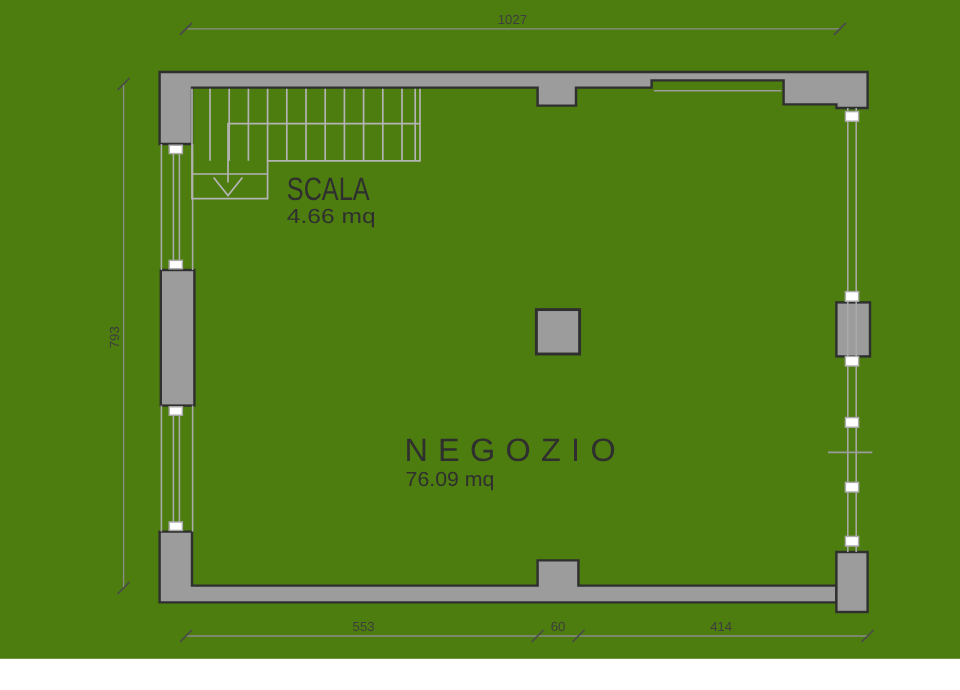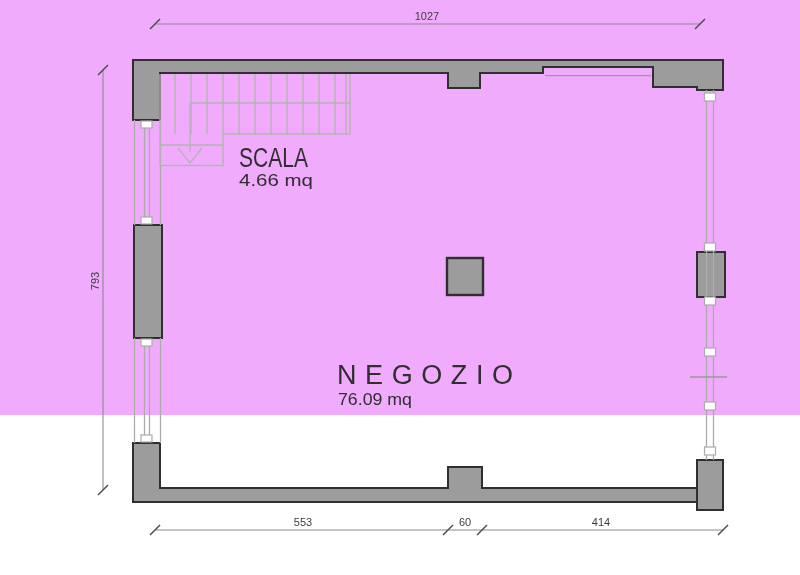--- a/index.html
+++ b/index.html
@@ -7,22 +7,22 @@
     padding: 0;
     background: #ffffff;
     width: 800px;
     height: 575px;
     overflow: hidden;
     font-family: "Liberation Sans", sans-serif;
   }
   .page {
     position: relative;
     width: 800px;
-    height: 415px;
-    background: #f0abfc;
+    height: 549px;
+    background: #4d7c0f;
   }
   svg { display: block; }
   .wall {
     fill: #9c9c9c;
     stroke: #2f2f2f;
     stroke-width: 2;
     stroke-linejoin: miter;
   }
   .wall-thick-border { stroke-width: 2.4; }
   .glassline {

